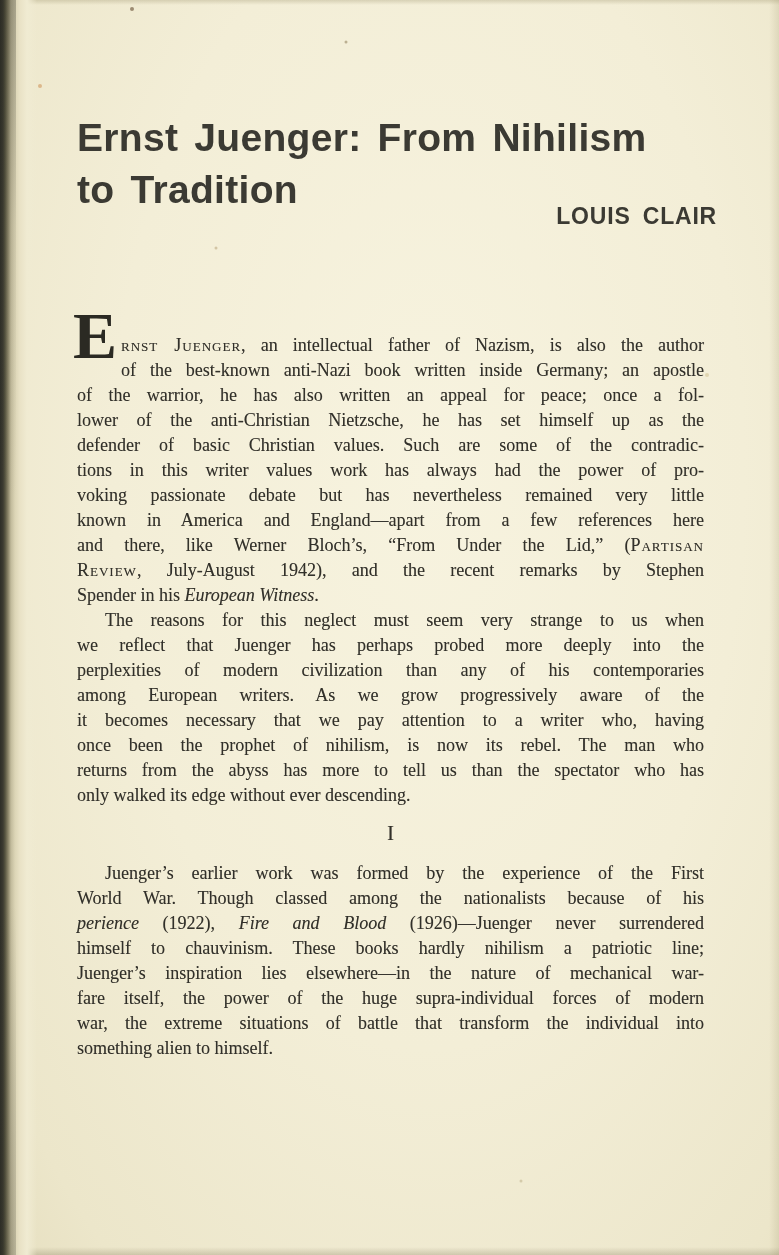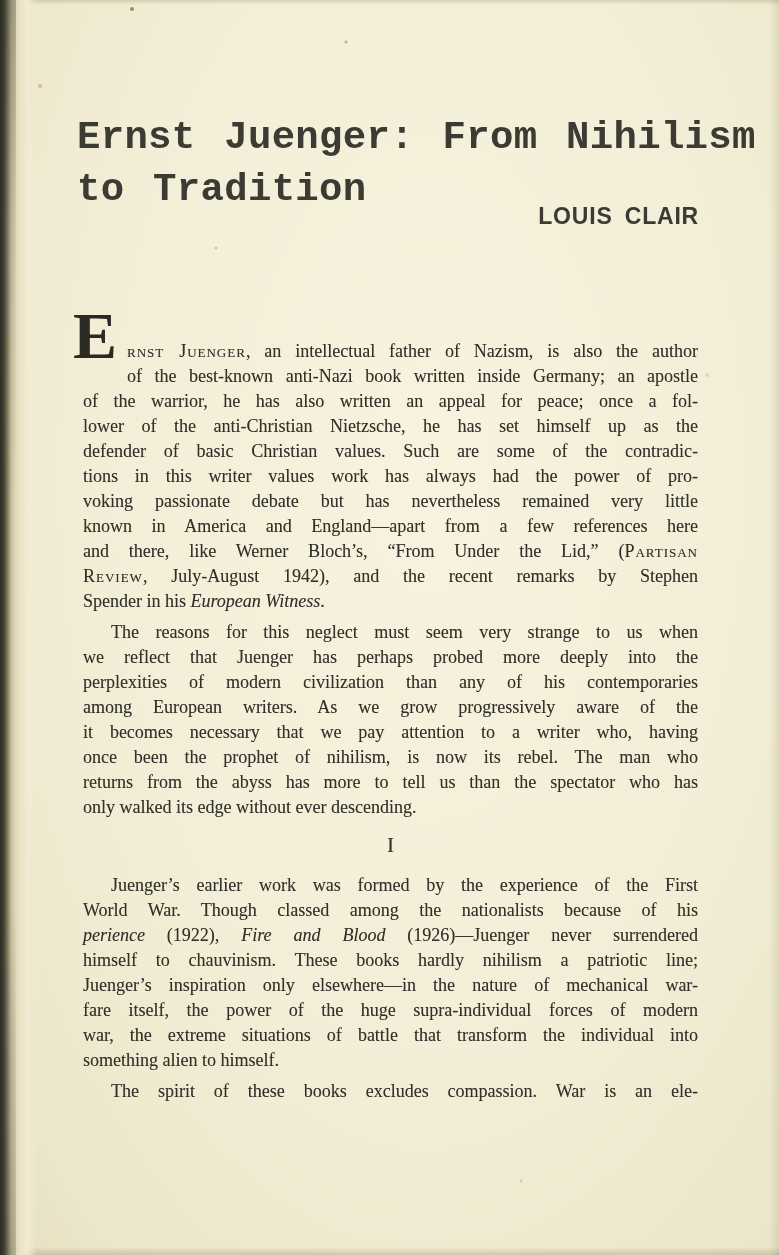--- a/index.html
+++ b/index.html
@@ -36,41 +36,41 @@
     box-shadow:
       131px 8px 0 1px rgba(88,62,34,0.55),
       39px 85px 0 1px rgba(198,124,56,0.45),
       345px 41px 0 0.5px rgba(120,100,60,0.45),
       215px 247px 0 0.5px rgba(150,120,70,0.35),
       706px 374px 0 1px rgba(205,190,140,0.5),
       520px 1180px 0 0.5px rgba(150,130,80,0.3);
   }
   .title{
     position:absolute;left:77px;top:112px;margin:0;
-    font-family:Liberation Mono, monospace;
+    font-family:Liberation Sans, sans-serif;
     font-weight:700;font-size:39px;line-height:52px;
     color:#3b3a33;letter-spacing:0.3px;word-spacing:5px;
   }
   .title .title-line{display:block;}
   .byline{
-    position:absolute;top:205px;right:80px;
+    position:absolute;top:205px;right:62px;
     font-family:"Liberation Sans", sans-serif;
     font-weight:700;font-size:23px;line-height:1;
     color:#3b3a33;letter-spacing:0.8px;word-spacing:5px;
   }
   .dropcap-letter{
     position:absolute;left:73px;top:303px;
     font-size:66px;line-height:1;font-weight:700;color:#2b2a23;
   }
   .body-text{
     position:absolute;left:77px;top:333px;width:627px;
     font-size:18px;line-height:25px;color:#31302a;
     text-shadow:0.2px 0.2px 0.3px rgba(60,50,40,0.35);
   }
-  .para{margin:6px;}
+  .para{margin:0;}
   .dropcap-holder{float:left;width:44px;height:40px;}
   .line{text-align:justify;text-align-last:justify;height:25px;}
   .line.last{text-align-last:auto;}
   .para.indent .line:first-child{text-indent:28px;}
   .sc{font-variant:small-caps;letter-spacing:1px;}
   .it{font-style:italic;}
   .section-heading{
     text-align:center;font-size:21px;line-height:25px;
     margin:13px 0 15px 0;color:#31302a;
   }
@@ -115,22 +115,19 @@
         <div class="line">once been the prophet of nihilism, is now its rebel. The man who</div>
         <div class="line">returns from the abyss has more to tell us than the spectator who has</div>
         <div class="line last">only walked its edge without ever descending.</div>
       </div>
       <div class="section-heading">I</div>
       <div class="para indent">
         <div class="line">Juenger’s earlier work was formed by the experience of the First</div>
         <div class="line">World War. Though classed among the nationalists because of his</div>
         <div class="line"><span class="it">perience</span> (1922), <span class="it">Fire and Blood</span> (1926)—Juenger never surrendered</div>
         <div class="line">himself to chauvinism. These books hardly nihilism a patriotic line;</div>
-        <div class="line">Juenger’s inspiration only elsewhere—in the nature of mechanical war-</div>
+        <div class="line">Juenger’s inspiration lies elsewhere—in the nature of mechanical war-</div>
         <div class="line">fare itself, the power of the huge supra-individual forces of modern</div>
         <div class="line">war, the extreme situations of battle that transform the individual into</div>
         <div class="line last">something alien to himself.</div>
-      </div>
-      <div class="para indent">
-        <div class="line">The spirit of these books excludes compassion. War is an ele-</div>
       </div>
     </main>
 </div>
 
 </body></html>

